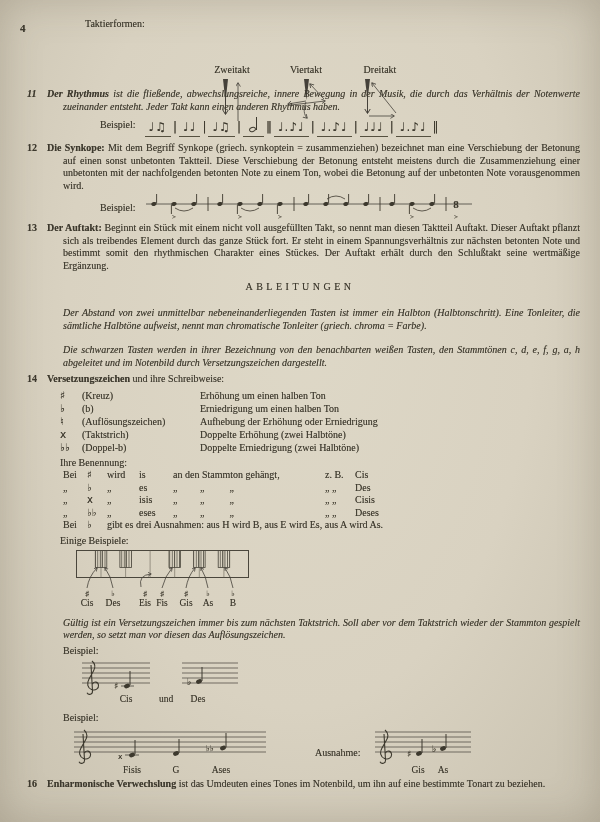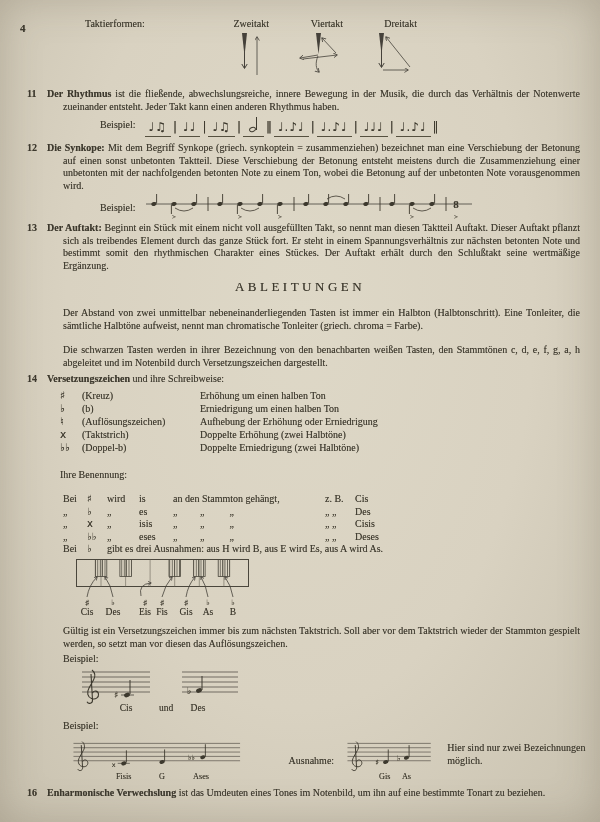--- a/index.html
+++ b/index.html
@@ -9,48 +9,48 @@
     background:radial-gradient(ellipse at 50% 38%, #ded8c7 0%, #d9d2c1 55%, #c8c1af 100%);
     box-shadow:inset 0 0 40px rgba(90,80,60,.25);
     font-family:"Liberation Serif","DejaVu Serif",serif;
     color:#3d392e;font-size:10px;line-height:12.5px;
     text-shadow:0 0 .5px rgba(60,55,40,.55);
   }
   .pagenum{position:absolute;left:20px;top:22px;font-weight:bold;font-size:11px;}
   
   .taktrow{display:flex;margin-left:85px;height:66px;}
   .taktlabel{width:110px;padding-top:6px;}
-  .taktform{width:74px;text-align:right;}
+  .taktform{width:74px;text-align:center;margin-top:46px;}
   .taktform .tname{display:block;padding-top:6px;}
   .taktform svg{margin-top:1px;}
   
   .item{position:relative;margin-left:47px;margin-right:20px;}
   .inum{position:absolute;left:-20px;top:0;font-weight:bold;}
   .itext{padding-left:16px;text-indent:-16px;text-align:justify;}
   .b{font-weight:bold;}
   
   .exrow{display:flex;align-items:flex-start;margin:3px 0 0 100px;height:21px;}
   .exlabel{margin-right:8px;padding-top:3px;}
   .rhythm{display:flex;align-items:flex-end;padding-top:1px;}
   .measure{border-bottom:1px solid #55503f;padding:0 4px 1px 4px;margin:0 1px;white-space:nowrap;}
   .note{font-family:"DejaVu Sans",sans-serif;font-size:12px;letter-spacing:1px;}
   .rbar{font-family:"DejaVu Sans",sans-serif;font-size:12px;padding:0 1px 3px 1px;}
   .halfnote{display:inline-block;position:relative;width:9px;height:15px;vertical-align:-1px;margin:0 2px;}
   .halfnote::before{content:"";position:absolute;left:0;bottom:0;width:5px;height:3px;border:1.3px solid #3d392e;border-radius:50%;transform:rotate(-18deg);}
   .halfnote::after{content:"";position:absolute;left:7px;bottom:2px;width:1.2px;height:13px;background:#3d392e;}
   .synrow{display:flex;align-items:center;margin:2px 0 0 100px;height:26px;}
   
-  h1.abl{margin:7px 0 6px 0;text-align:center;font-size:13px;font-weight:normal;letter-spacing:3.5px;line-height:16px;}
-  .para{margin:12px 20px 0 63px;text-align:justify;}
+  h1.abl{margin:7px 0 6px 0;text-align:center;font-size:10px;font-weight:normal;letter-spacing:3.5px;line-height:16px;}
+  .para{margin:12px 20px 0 63px;text-align:justify;font-style:italic;}
   
   .accrow{display:flex;margin-left:60px;line-height:13.2px;}
   .acc-sym{width:22px;font-family:"DejaVu Sans",sans-serif;font-size:10.5px;}
   .acc-name{width:118px;}
   
-  .bent{margin:12px 0 0 63px;}
+  .bent{margin:0 0 0 63px;}
   .benrow{display:flex;line-height:12.6px;white-space:pre;}
   .c-lead{width:24px;}
   .c-sym{width:20px;font-family:"DejaVu Sans",sans-serif;}
   .c-wird{width:32px;}
   .c-suf{width:34px;}
   .c-mid{width:152px;}
   .c-zb{width:30px;}
   .label-line{margin:3px 20px 0 60px;}
   .kbfig{margin:2px 0 0 75px;height:60px;}
   svg text{font-family:"Liberation Serif","DejaVu Serif",serif;}
@@ -96,21 +96,21 @@
       <svg width="46" height="44" viewBox="0 0 46 44">
         <polygon points="8,1 13,1 10.5,22" fill="#45413a"></polygon>
         <line x1="10.5" y1="18" x2="10.5" y2="35" stroke="#45413a" stroke-width="1" marker-end="url(#ah)"></line>
         <line x1="12" y1="38" x2="37" y2="38" stroke="#45413a" stroke-width="0.8" marker-end="url(#ah)"></line>
         <line x1="39" y1="35" x2="15" y2="5" stroke="#45413a" stroke-width="0.8" marker-end="url(#ah)"></line>
       </svg>
     </div>
   </div>
 
   
-  <div class="item" style="margin-top:10px;">
+  <div class="item" style="margin-top:10px;font-style:italic;">
     <span class="inum">11</span>
     <div class="itext"><span class="b">Der Rhythmus</span> <span>ist die fließende, abwechslungsreiche, innere Bewegung in der Musik, die durch das Verhältnis der Notenwerte zueinander entsteht. Jeder Takt kann einen anderen Rhythmus haben.</span></div>
   </div>
 
   
   <div class="exrow">
     <span class="exlabel">Beispiel:</span>
     <span class="rhythm">
         <span class="measure"><span class="note">♩</span><span class="note">♫</span></span>
         <span class="rbar">|</span>
@@ -233,31 +233,32 @@
         <span class="acc-name">(Taktstrich)</span>
         <span>Doppelte Erhöhung (zwei Halbtöne)</span>
       </div>
     <div class="accrow">
         <span class="acc-sym">♭♭</span>
         <span class="acc-name">(Doppel-b)</span>
         <span>Doppelte Erniedrigung (zwei Halbtöne)</span>
       </div>
   </div>
 
-  <div class="label-line" style="margin-top:14px;">Ihre Benennung:</div>
+  <div class="label-line" style="margin-top:2px;">Ihre Benennung:</div>
 
   
   <div class="bent">
     <div class="benrow"><span class="c-lead">Bei</span><span class="c-sym">♯</span><span class="c-wird">wird</span><span class="c-suf">is</span><span class="c-mid">an den Stammton gehängt,</span><span class="c-zb">z. B.</span><span>Cis</span></div>
     <div class="benrow"><span class="c-lead">„</span><span class="c-sym">♭</span><span class="c-wird">„</span><span class="c-suf">es</span><span class="c-mid">„         „          „</span><span class="c-zb">„ „</span><span>Des</span></div>
     <div class="benrow"><span class="c-lead">„</span><span class="c-sym">x</span><span class="c-wird">„</span><span class="c-suf">isis</span><span class="c-mid">„         „          „</span><span class="c-zb">„ „</span><span>Cisis</span></div>
     <div class="benrow"><span class="c-lead">„</span><span class="c-sym">♭♭</span><span class="c-wird">„</span><span class="c-suf">eses</span><span class="c-mid">„         „          „</span><span class="c-zb">„ „</span><span>Deses</span></div>
     <div class="benrow"><span class="c-lead">Bei</span><span class="c-sym">♭</span><span>gibt es drei Ausnahmen: aus H wird B, aus E wird Es, aus A wird As.</span></div>
   </div>
 
+  <div class="label-line">Einige Beispiele:</div>
 
   
   <svg class="kbfig" width="195" height="60" viewBox="0 0 195 60">
     <defs>
       <pattern id="hatch" width="2.4" height="4" patternUnits="userSpaceOnUse">
           <path d="M1.2,0 V4" stroke="#4a463c" stroke-width="0.8"></path>
         </pattern>
       <marker id="ah2" markerWidth="6" markerHeight="6" refX="3.8" refY="2.5" orient="auto">
           <path d="M0,0 L4.2,2.5 L0,5" fill="none" stroke="#45413a" stroke-width="0.9"></path>
         </marker>
@@ -384,21 +385,20 @@
       <ellipse cx="48" cy="29.5" rx="3" ry="2.2" transform="rotate(-18 48 29.5)" fill="#3d392e"></ellipse>
       <line x1="51" y1="29" x2="51" y2="15" stroke="#3d392e" stroke-width="1"></line>
       <text class="mus" x="61" y="28" font-size="9" fill="#3d392e" font-family="DejaVu Sans,sans-serif">♭</text>
       <ellipse cx="72" cy="24.5" rx="3" ry="2.2" transform="rotate(-18 72 24.5)" fill="#3d392e"></ellipse>
       <line x1="75" y1="24" x2="75" y2="10" stroke="#3d392e" stroke-width="1"></line>
       <g font-size="9.5" fill="#3d392e" text-anchor="middle">
         <text x="47" y="49">Gis</text>
         <text x="72" y="49">As</text>
       </g>
     </svg>
-    <span class="hier">Hier sind nur zwei Bezeichnungen möglich.</span>
   </div>
 
   
   <div class="item" style="margin-top:2px;">
     <span class="inum">16</span>
     <div class="itext"><span class="b">Enharmonische Verwechslung</span> <span>ist das Umdeuten eines Tones im Notenbild, um ihn auf eine bestimmte Tonart zu beziehen.</span></div>
   </div>
 </div>
 
 </body></html>

